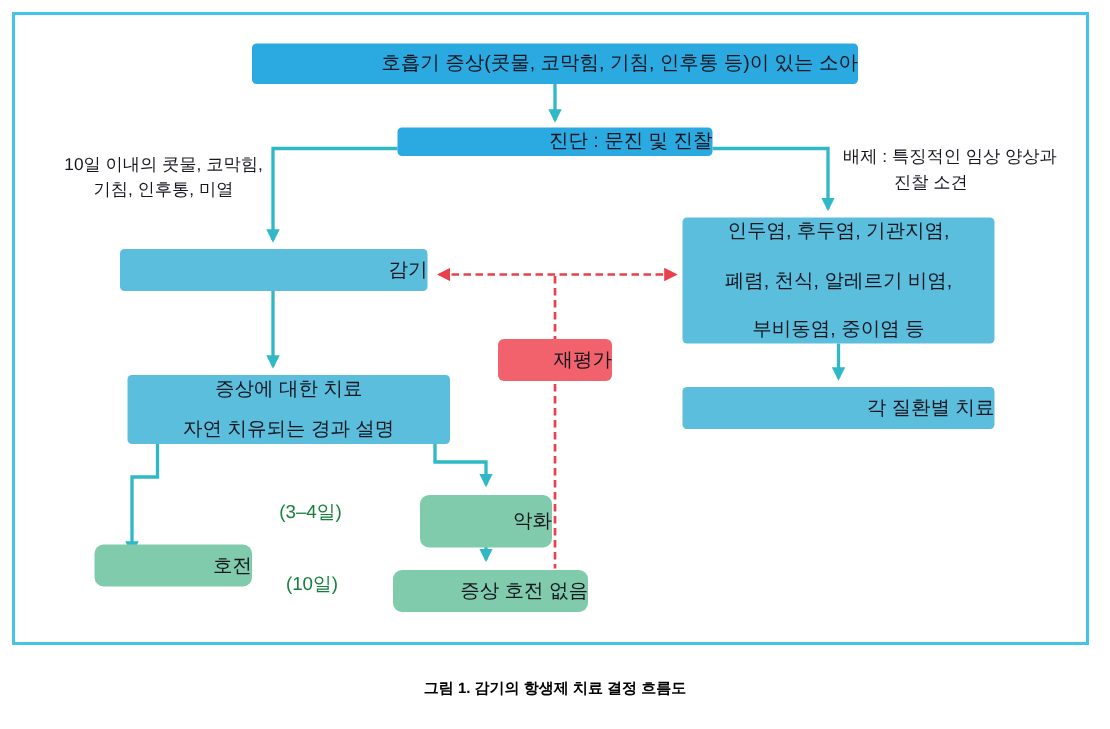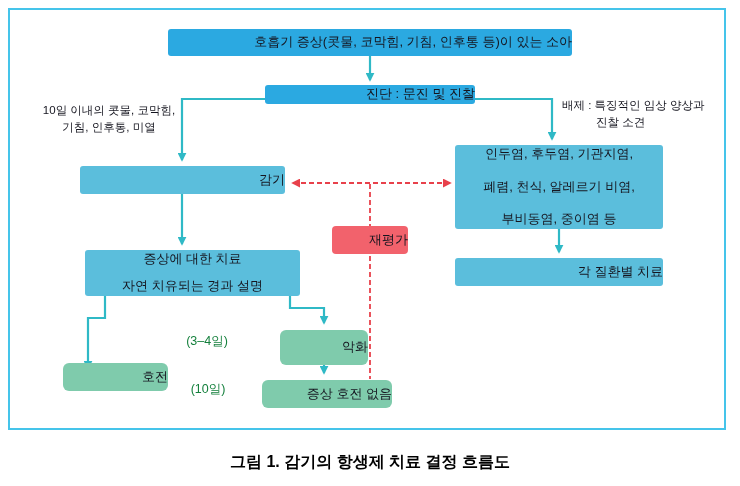--- a/index.html
+++ b/index.html
@@ -36,21 +36,21 @@
     font-size:11.5px;line-height:1.45;color:#15151f;
   }
   .annot.center{text-align:center;}
   .indent2{padding-left:34px;}
   .days{
     position:absolute;z-index:2;font-size:12.5px;color:#15803d;
     text-align:center;
   }
   .caption{
     position:absolute;left:0;top:452px;width:740px;z-index:2;
-    text-align:center;font-size:16px;font-weight:bold;color:#000;
+    text-align:center;font-size:10px;font-weight:bold;color:#000;
   }
   .multiline{flex-direction:column;justify-content:space-between;}
 </style>
 </head>
 <body>
 
 <div id="stage">
 
   <div class="frame"></div>
 

